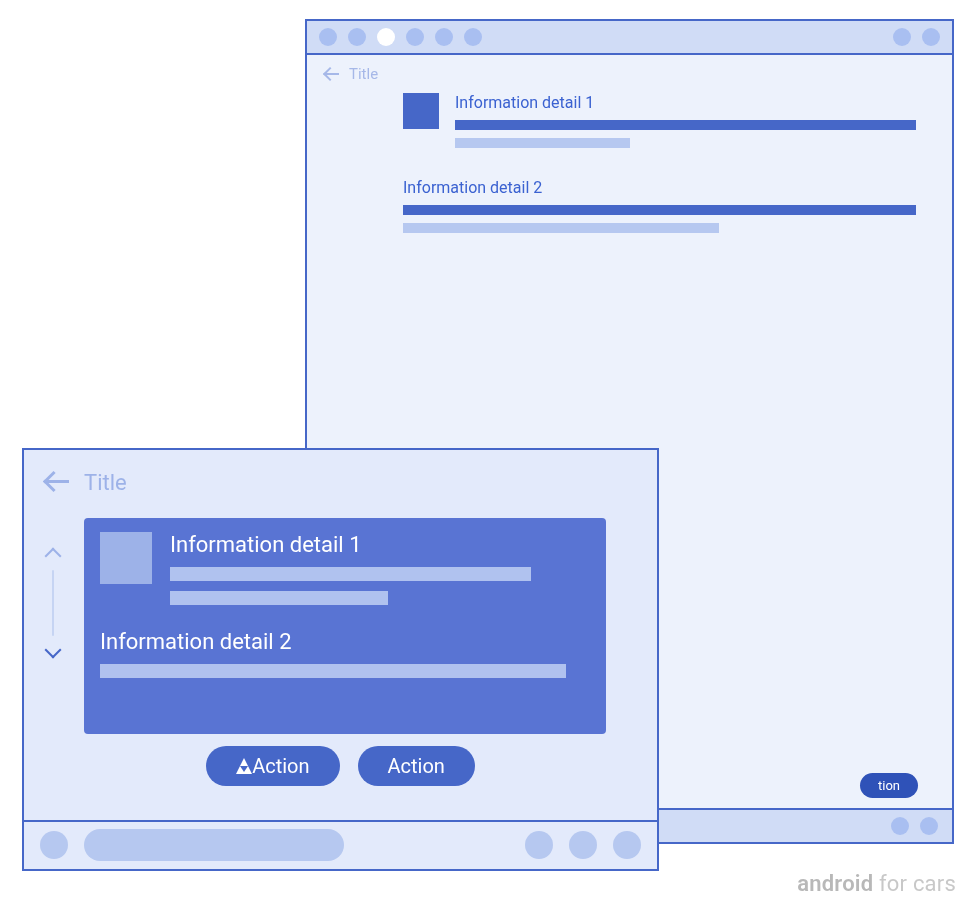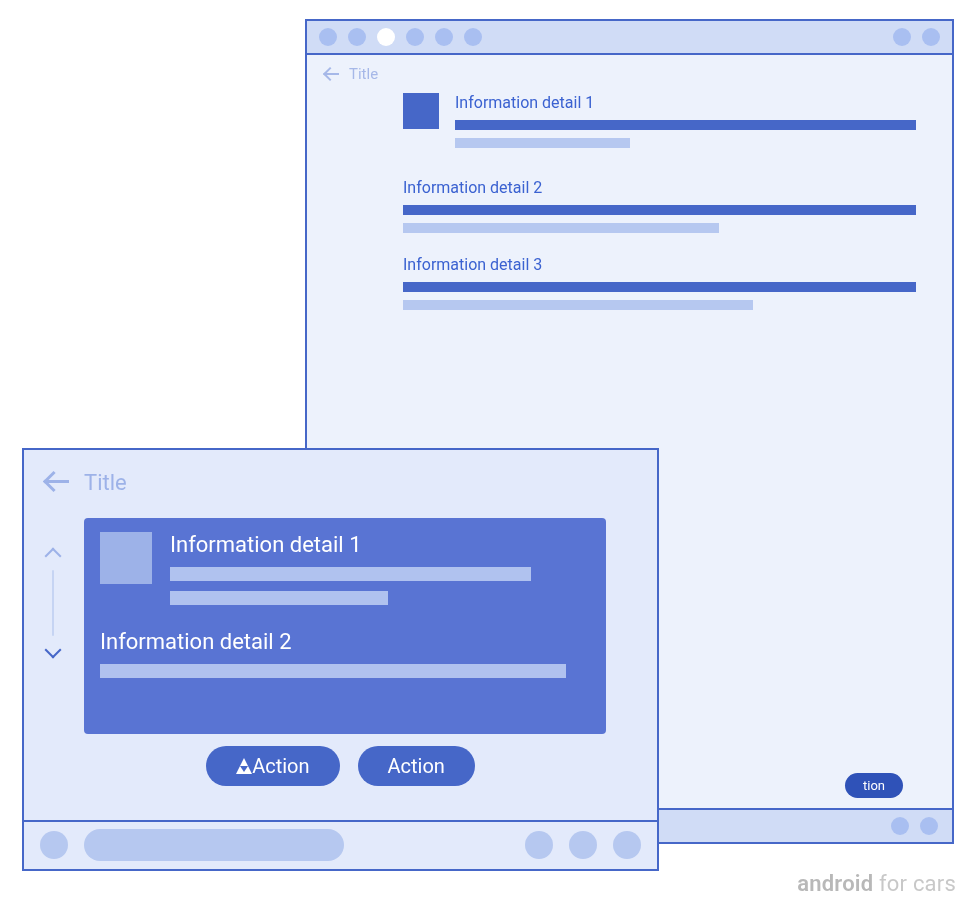--- a/index.html
+++ b/index.html
@@ -100,21 +100,21 @@
     left:0; right:0; bottom:0;
     height:34px;
     background:#d0dcf6;
     border-top:2px solid #4667c8;
     display:flex;
     align-items:center;
     padding: 0 14px;
   }
   .action-btn-dark {
     position:absolute;
-    right:49px;
+    right:34px;
     bottom:44px;
     background:#2f52b8;
     color:#fff;
     font-size:13px;
     padding:5px 18px;
     border-radius:14px;
   }
 
   
   .win-small {
@@ -305,25 +305,20 @@
         <div class="bar-light" style="width:38%"></div>
       </div>
     </div>
 
     <div class="info-section" style="margin-left:-52px">
       <div class="info-label" style="padding-left:52px">Information detail 2</div>
       <div class="bar-dark" style="width:100%;margin-left:52px;width:calc(100% - 52px)"></div>
       <div class="bar-light" style="width:56%;margin-left:52px"></div>
     </div>
 
-    <div class="info-section" style="margin-left:-52px">
-      <div class="info-label" style="padding-left:52px">Information detail 3</div>
-      <div class="bar-dark" style="margin-left:52px;width:calc(100% - 52px)"></div>
-      <div class="bar-light" style="width:62%;margin-left:52px"></div>
-    </div>
 
   </div>
 
   <div class="action-btn-dark">
     <span>tion</span>
   </div>
 
   <div class="large-bottombar">
     <div class="tb-dots-right" style="margin-left:auto">
       <div class="tb-dot"></div>

